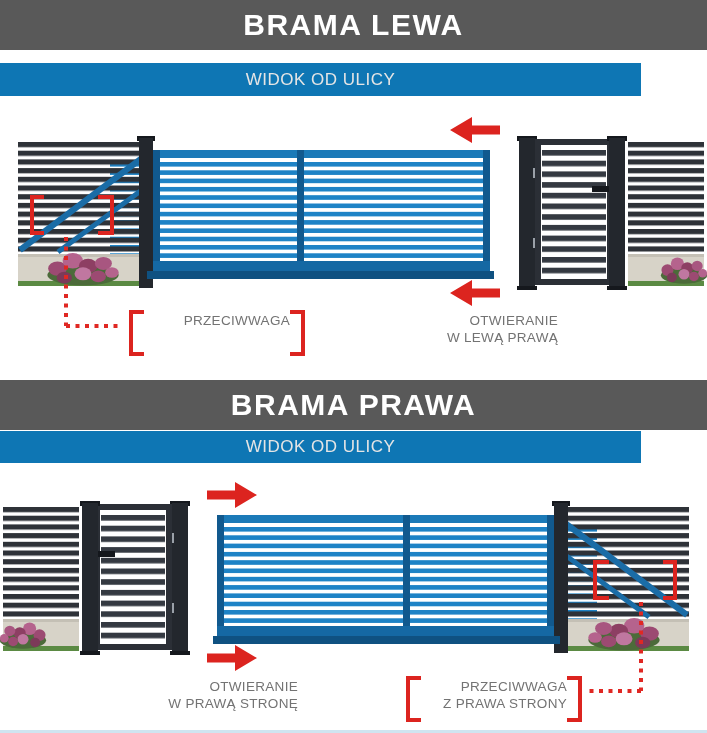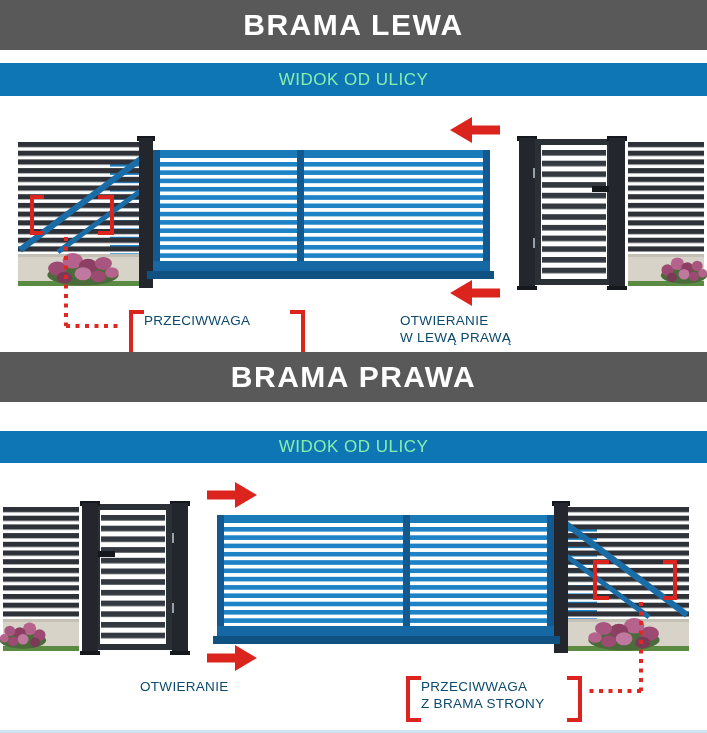--- a/index.html
+++ b/index.html
@@ -1,24 +1,24 @@
 <!DOCTYPE html>
 <html><head>
 <meta charset="utf-8">
 <style>
   html,body{margin:0;padding:0;background:#ffffff;}
   #page{position:relative;width:707px;height:733px;background:#ffffff;overflow:hidden;
         font-family:"Liberation Sans",sans-serif;}
   .hdr{position:absolute;left:0;width:707px;height:50px;background:#595959;color:#ffffff;
        display:flex;align-items:center;justify-content:center;font-weight:bold;
        font-size:30px;letter-spacing:1.5px;}
-  .bar{position:absolute;left:0;width:707px;height:33px;background:#0e76b4;color:#86efac;
+  .bar{position:absolute;left:0;width:641px;height:33px;background:#0e76b4;color:#e5e5e5;
        display:flex;align-items:center;justify-content:center;font-size:17px;letter-spacing:.5px;text-align:right;}
   .scene{position:absolute;left:0;width:707px;height:272px;}
-  .lbl{position:absolute;font-size:13.5px;line-height:16.5px;color:#0c4a6e;text-align:left;
+  .lbl{position:absolute;font-size:13.5px;line-height:16.5px;color:#737373;text-align:right;
        letter-spacing:.3px;}
   .brk{position:absolute;width:11px;height:38px;border:4px solid #dc241f;}
   .brk-l{border-right:none;}
   .brk-r{border-left:none;}
   .edge-strip{position:absolute;left:0;top:730px;width:707px;height:3px;background:#cfe4f0;}
 </style>
 </head>
 <body>
 
 <div id="page">
@@ -130,34 +130,35 @@
   <div class="lbl" style="left:144px;top:313px;width:146px">
     <div>PRZECIWWAGA</div>
   </div>
   <div class="brk brk-r" style="left:290px;top:310px"></div>
 
   <div class="lbl" style="left:400px;top:313px;width:158px">
     <div>OTWIERANIE</div>
     <div>W LEWĄ PRAWĄ</div>
   </div>
 
-  <div class="hdr" style="top:352px">BRAMA PRAWA</div>
+  <div class="hdr" style="top:380px">BRAMA PRAWA</div>
   <div class="bar" style="top:431px;height:32px">WIDOK OD ULICY</div>
 
   <svg class="scene" style="top:461px" viewBox="0 0 707 272">
     <g transform="translate(707,0) scale(-1,1)">
       <use href="#gate-scene"></use>
     </g>
   </svg>
 
   <div class="lbl" style="left:140px;top:679px;width:158px">
     <div>OTWIERANIE</div>
+    <div>W PRAWĄ STRONĘ</div>
   </div>
 
   <div class="brk brk-l" style="left:406px;top:676px"></div>
   <div class="lbl" style="left:421px;top:679px;width:146px">
     <div>PRZECIWWAGA</div>
-    <div>Z BRAMA STRONY</div>
+    <div>Z PRAWA STRONY</div>
   </div>
   <div class="brk brk-r" style="left:567px;top:676px"></div>
 
   <div class="edge-strip"></div>
 </div>
 
 </body></html>

